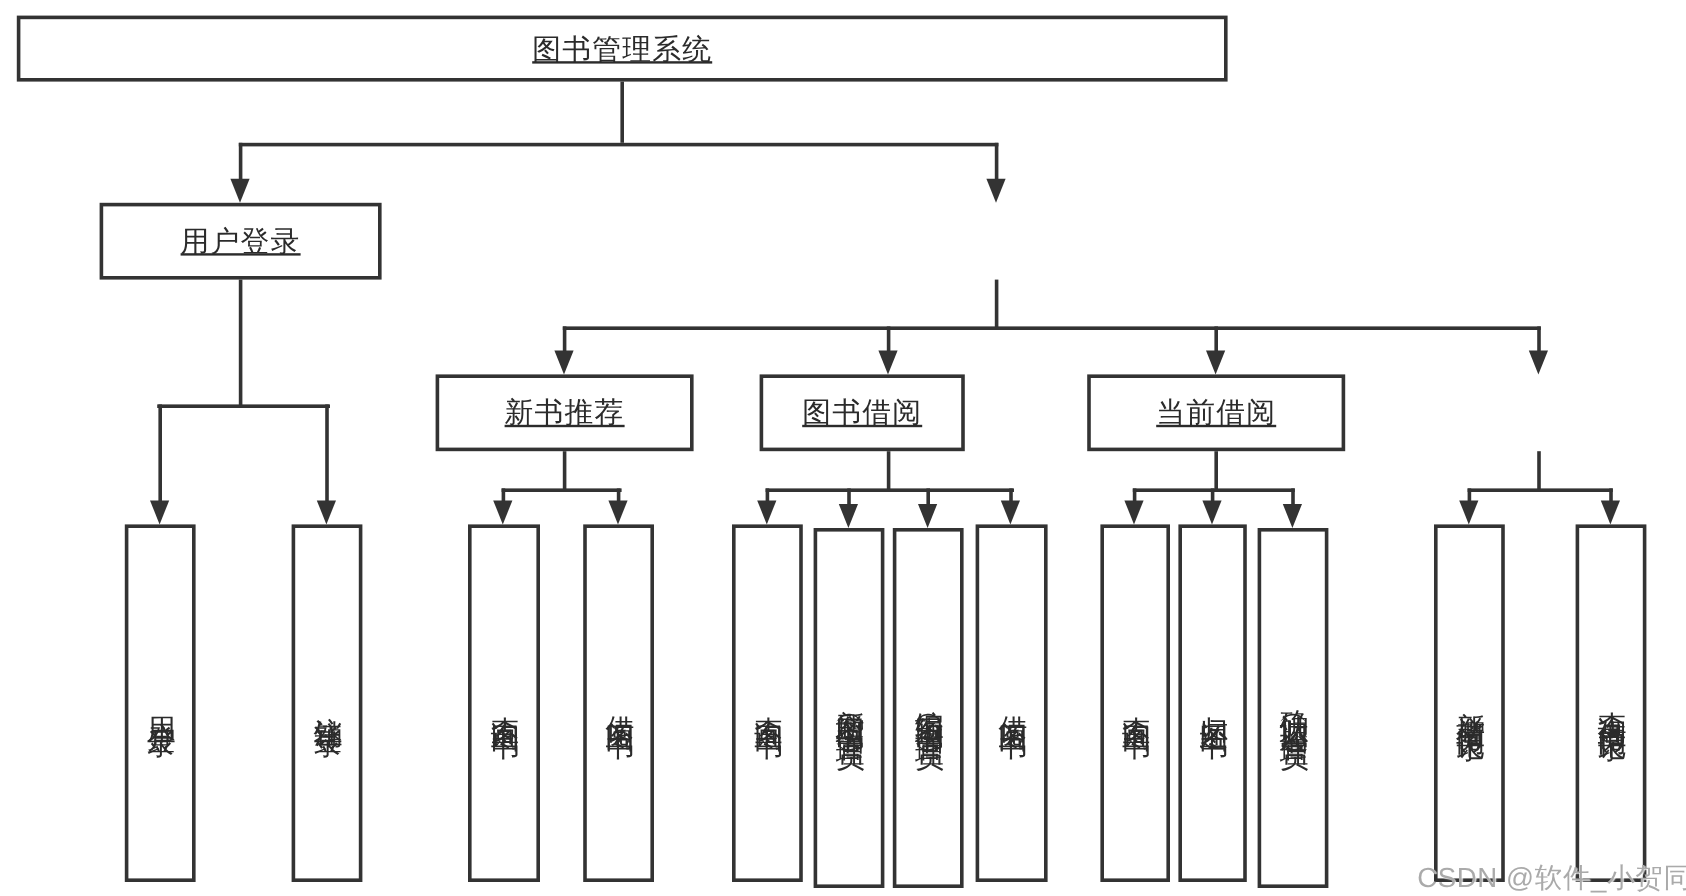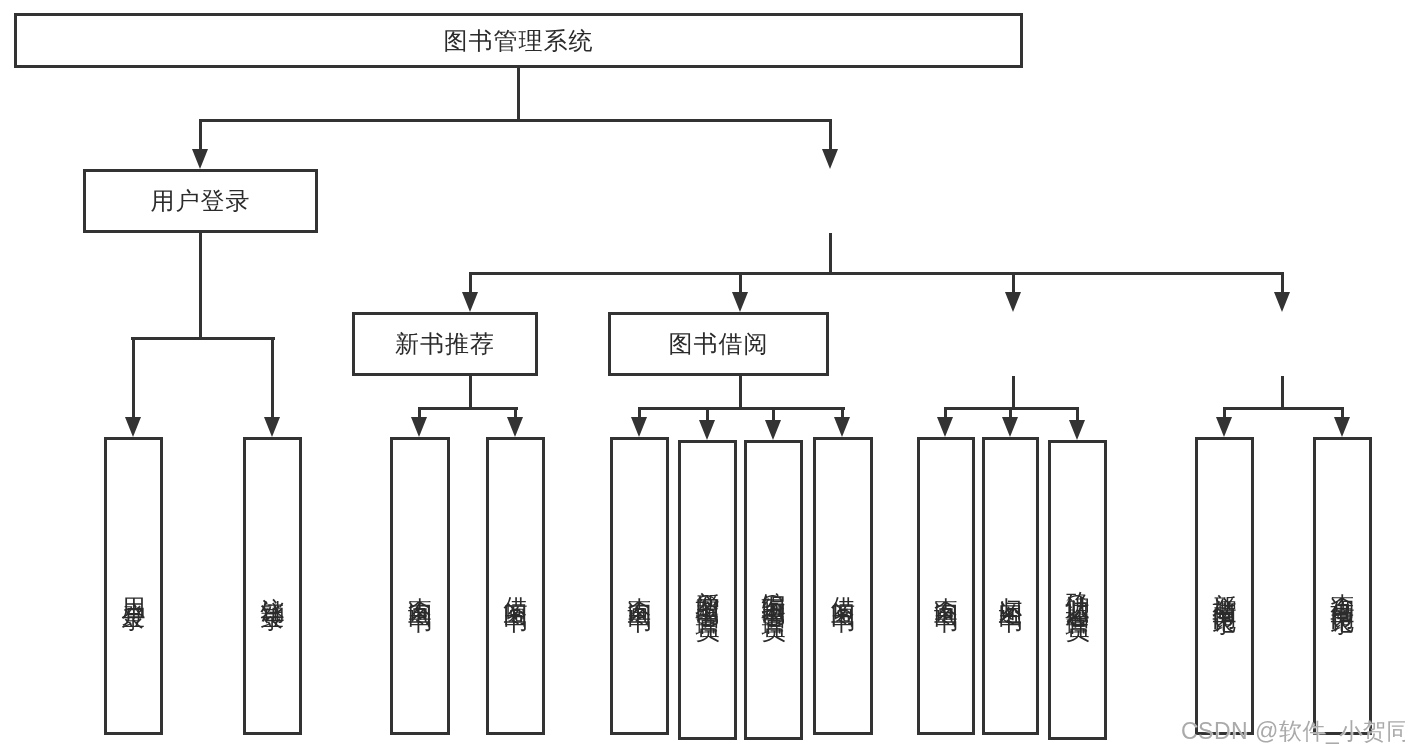--- a/index.html
+++ b/index.html
@@ -18,20 +18,21 @@
     background:#ffffff;
     display:flex;
     align-items:center;
     justify-content:center;
     color:#2b2b2b;
   }
   .hbox .lbl{
     font-size:24px;
     letter-spacing:1px;
     white-space:nowrap;
+    text-decoration:underline;
   }
   .vbox .vlbl{
     writing-mode:vertical-rl;
     text-orientation:mixed;
     font-size:24px;
     line-height:1;
     letter-spacing:4px;
     white-space:nowrap;
   }
   .line{
@@ -64,25 +65,28 @@
 <div id="canvas">
 
   <div class="box hbox" style="left:14px;top:13px;width:1009px;height:55px">
     <span class="lbl">图书管理系统</span>
   </div>
 
   <div class="box hbox" style="left:83px;top:169px;width:235px;height:64px">
     <span class="lbl">用户登录</span>
   </div>
 
-  <div class="box hbox" style="left:352px;top:312px;width:186px;height:64px">
+  <div class="box hbox" style="left:363px;top:312px;width:215px;height:64px">
     <span class="lbl">新书推荐</span>
   </div>
-  <div class="box hbox" style="left:608px;top:312px;width:221px;height:64px">
+  <div class="box hbox" style="left:633px;top:312px;width:171px;height:64px">
     <span class="lbl">图书借阅</span>
+  </div>
+  <div class="box hbox" style="left:906px;top:312px;width:215px;height:64px">
+    <span class="lbl">当前借阅</span>
   </div>
 
   <div class="box vbox" style="left:104px;top:437px;width:59px;height:298px">
     <span class="vlbl">用户登录</span>
   </div>
   <div class="box vbox" style="left:243px;top:437px;width:59px;height:298px">
     <span class="vlbl">注销登录</span>
   </div>
 
   <div class="box vbox" style="left:390px;top:437px;width:60px;height:298px">

